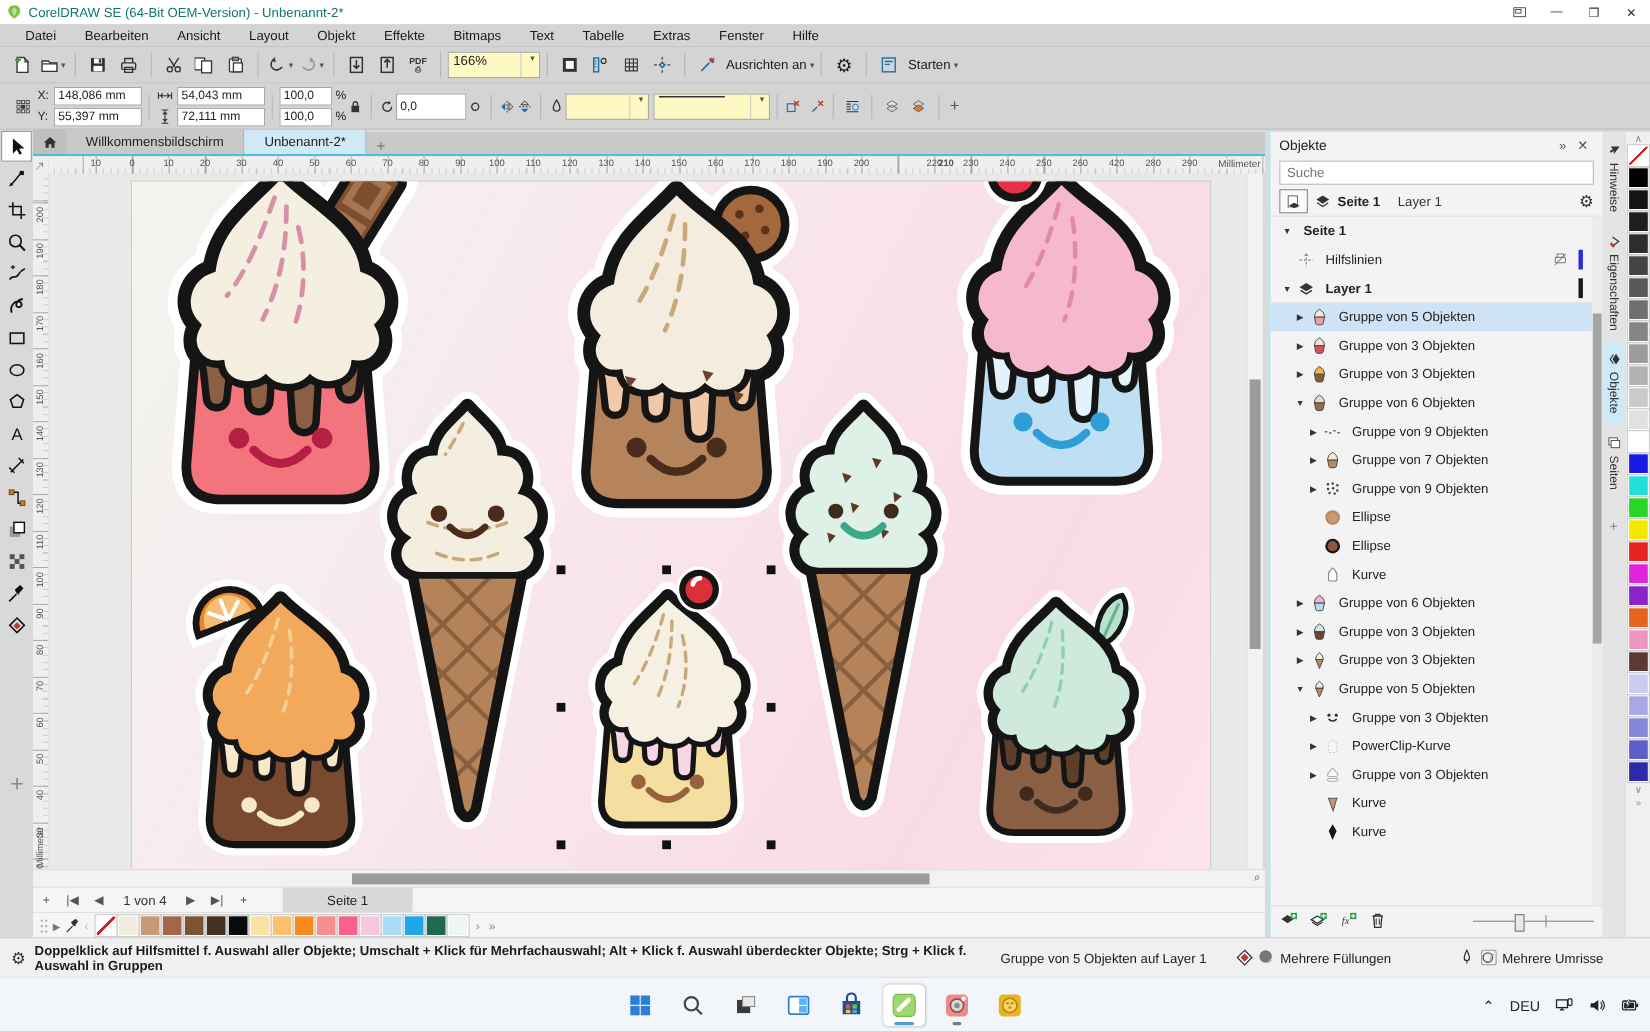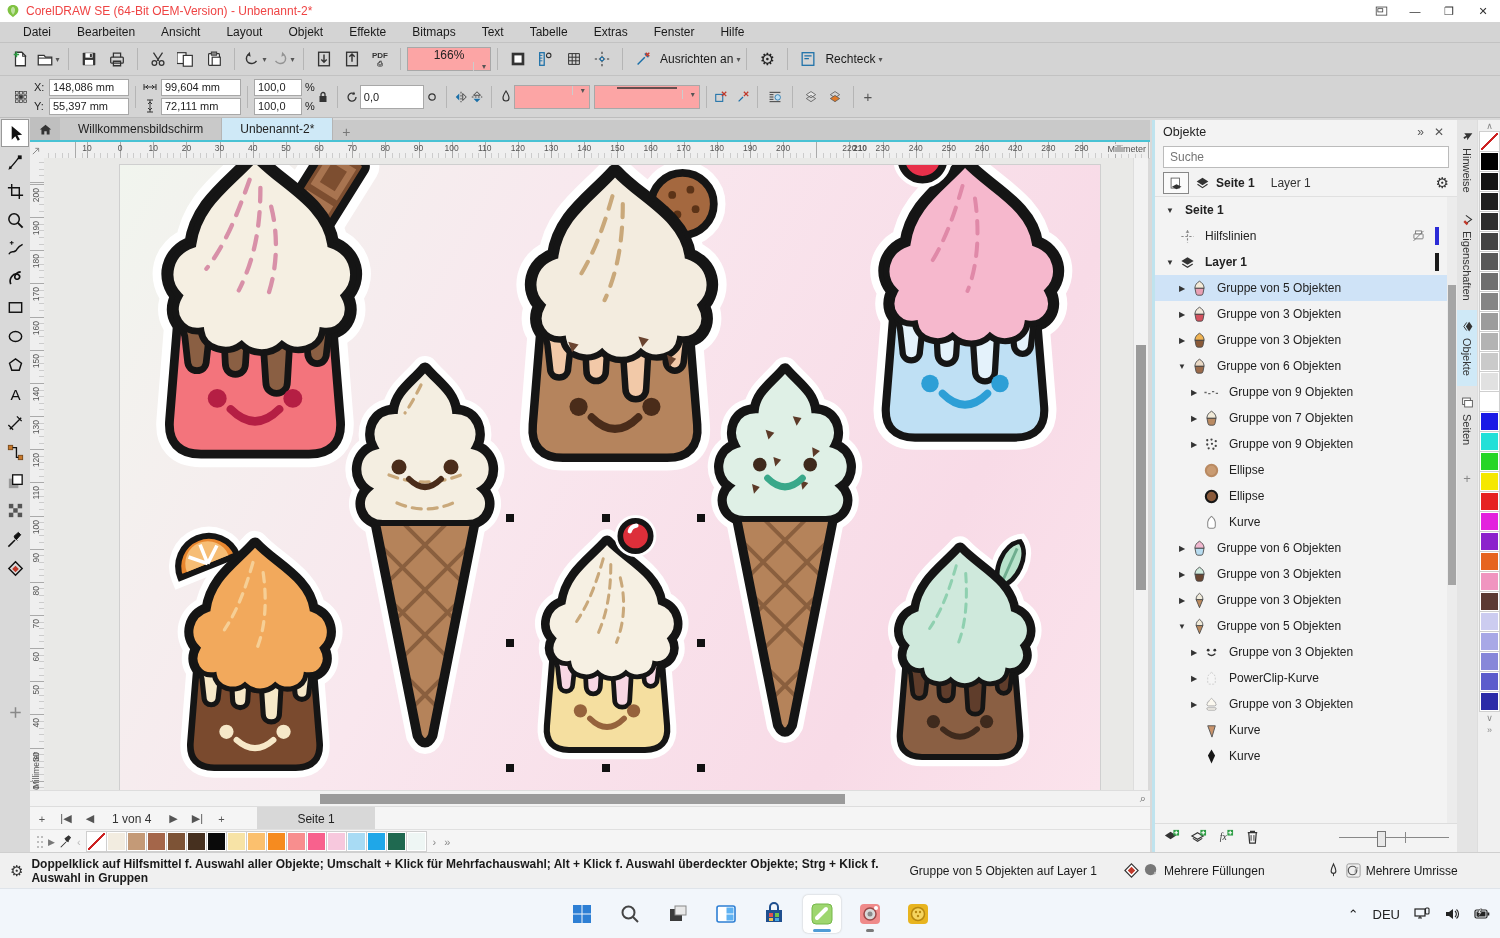--- a/index.html
+++ b/index.html
@@ -3,33 +3,33 @@
 <meta charset="utf-8">
 <style>
   html,body{margin:0;padding:0;background:#777;}
   #app{position:relative;width:1500px;height:938px;background:#d9d9d9;
        font-family:"Liberation Sans",sans-serif;font-size:12px;color:#222;
        overflow:hidden;user-select:none;}
   .abs{position:absolute;}
   
   #titlebar{left:0;top:0;width:1500px;height:22px;background:#fff;display:flex;align-items:center;border-bottom:1px solid #e3e3e3;}
   #titlebar .appicon{width:14px;height:14px;margin:0 6px 0 6px;}
-  #titlebar .title{font-size:12px;color:#ef4444;}
+  #titlebar .title{font-size:12px;color:#0f766e;}
   #titlebar .winbtns{margin-left:auto;display:flex;align-items:center;height:100%;}
   .winbtn{width:34px;height:22px;display:flex;align-items:center;justify-content:center;font-size:11px;color:#333;}
   
   #menubar{left:0;top:22px;width:1500px;height:21px;background:#d4d4d4;display:flex;align-items:center;padding-left:10px;box-sizing:border-box;border-bottom:1px solid #c2c2c2;}
   .menu-item{padding:0 13px;font-size:12px;color:#1a1a1a;}
   
   #toolbar{left:0;top:43px;width:1500px;height:33px;background:#d4d4d4;display:flex;align-items:center;padding-left:6px;box-sizing:border-box;border-bottom:1px solid #c2c2c2;}
   .tbtn{width:26px;height:26px;display:flex;align-items:center;justify-content:center;margin:0 1px;border-radius:2px;}
   .tbtn svg{width:18px;height:18px;}
   .tbtn.small-drop::after{content:"▾";font-size:8px;color:#555;margin-left:1px;}
   .tb-sep{width:1px;height:22px;background:#b5b5b5;margin:0 6px;}
-  .tb-select{height:22px;background:#fca5a5;border:1px solid #a8a8a8;display:flex;align-items:center;padding:0 4px;font-size:12px;flex-direction:column;}
+  .tb-select{height:22px;background:#fef9c3;border:1px solid #a8a8a8;display:flex;padding:0 4px;font-size:12px;}
   .tb-select .arrow{margin-left:auto;font-size:8px;color:#555;padding-left:8px;border-left:1px solid #ccc;}
   .tb-label{font-size:12px;color:#1a1a1a;margin:0 3px;}
   #propbar{left:0;top:76px;width:1500px;height:42px;background:#d4d4d4;display:flex;align-items:center;padding-left:8px;box-sizing:border-box;border-bottom:1px solid #bdbdbd;}
   .pb-col{display:flex;flex-direction:column;justify-content:center;gap:2px;}
   .pb-row{display:flex;align-items:center;gap:3px;}
   .pb-field{width:72px;height:15px;background:#fff;border:1px solid #a8a8a8;font-size:11px;padding:0 3px;display:flex;align-items:center;}
   .pb-field.sm{width:40px;}
   .pb-lab{font-size:11px;color:#222;width:12px;}
   .pb-ico{width:16px;height:16px;display:flex;align-items:center;justify-content:center;}
   .pb-ico svg{width:14px;height:14px;}
@@ -303,21 +303,21 @@
     <span style="font-size:8px;color:#555;">▾</span>
     <span class="tb-sep"></span>
     <span class="tbtn" style="font-size:17px;color:#222;">⚙</span>
     <span class="tb-sep"></span>
     <span class="tbtn">
         <svg viewBox="0 0 20 20">
           <rect x="3.5" y="3" width="13" height="14" fill="none" stroke="#1a6fa8" stroke-width="1.4"></rect>
           <path d="M6,6.5 h8 M6,9.5 h5" stroke="#1a6fa8" stroke-width="1.4"></path>
         </svg>
       </span>
-    <span class="tb-label">Rechteck</span>
+    <span class="tb-label">Starten</span>
     <span style="font-size:8px;color:#555;">▾</span>
   </div>
 
   <div id="propbar" class="abs">
     <span class="pb-ico" style="width:26px;">
         <svg viewBox="0 0 20 20">
           <g fill="none" stroke="#333">
             <rect x="2" y="2" width="4" height="4"></rect>
             <rect x="8" y="2" width="4" height="4"></rect>
             <rect x="14" y="2" width="4" height="4"></rect>
@@ -341,21 +341,21 @@
         </div>
     </div>
     <span class="tb-sep"></span>
     <div class="pb-col">
       <div class="pb-row">
           <span class="pb-ico">
             <svg viewBox="0 0 14 14">
               <path d="M1,7 h12 M1,4 v6 M13,4 v6 M3,7 l2,-2 M3,7 l2,2 M11,7 l-2,-2 M11,7 l-2,2" stroke="#333" stroke-width="1"></path>
             </svg>
           </span>
-          <span class="pb-field">99,604 mm</span>
+          <span class="pb-field">54,043 mm</span>
         </div>
       <div class="pb-row">
           <span class="pb-ico">
             <svg viewBox="0 0 14 14">
               <path d="M7,1 v12 M4,1 h6 M4,13 h6 M7,3 l-2,2 M7,3 l2,2 M7,11 l-2,-2 M7,11 l2,-2" stroke="#333" stroke-width="1"></path>
             </svg>
           </span>
           <span class="pb-field">72,111 mm</span>
         </div>
     </div>

